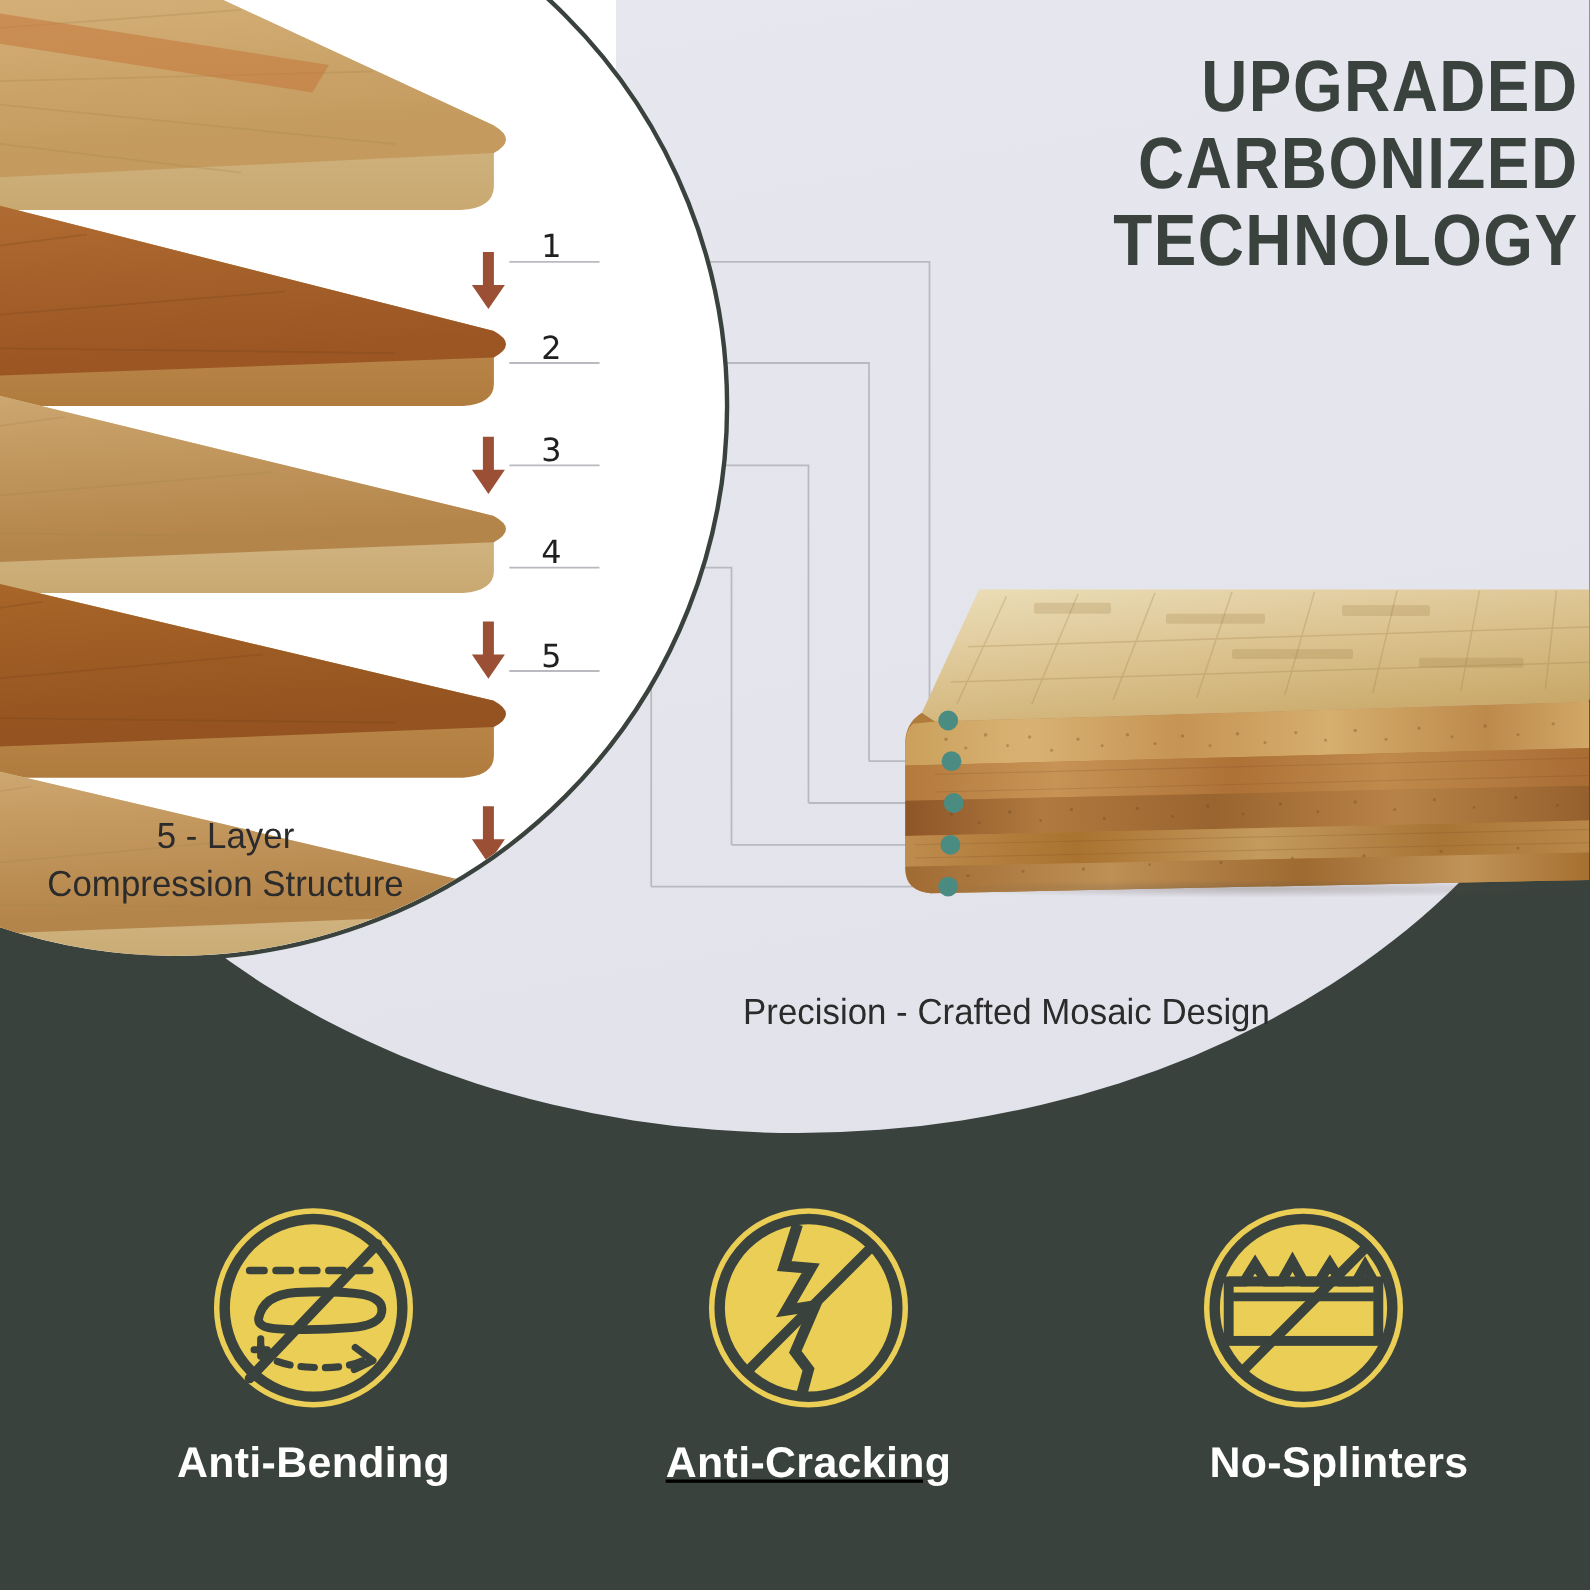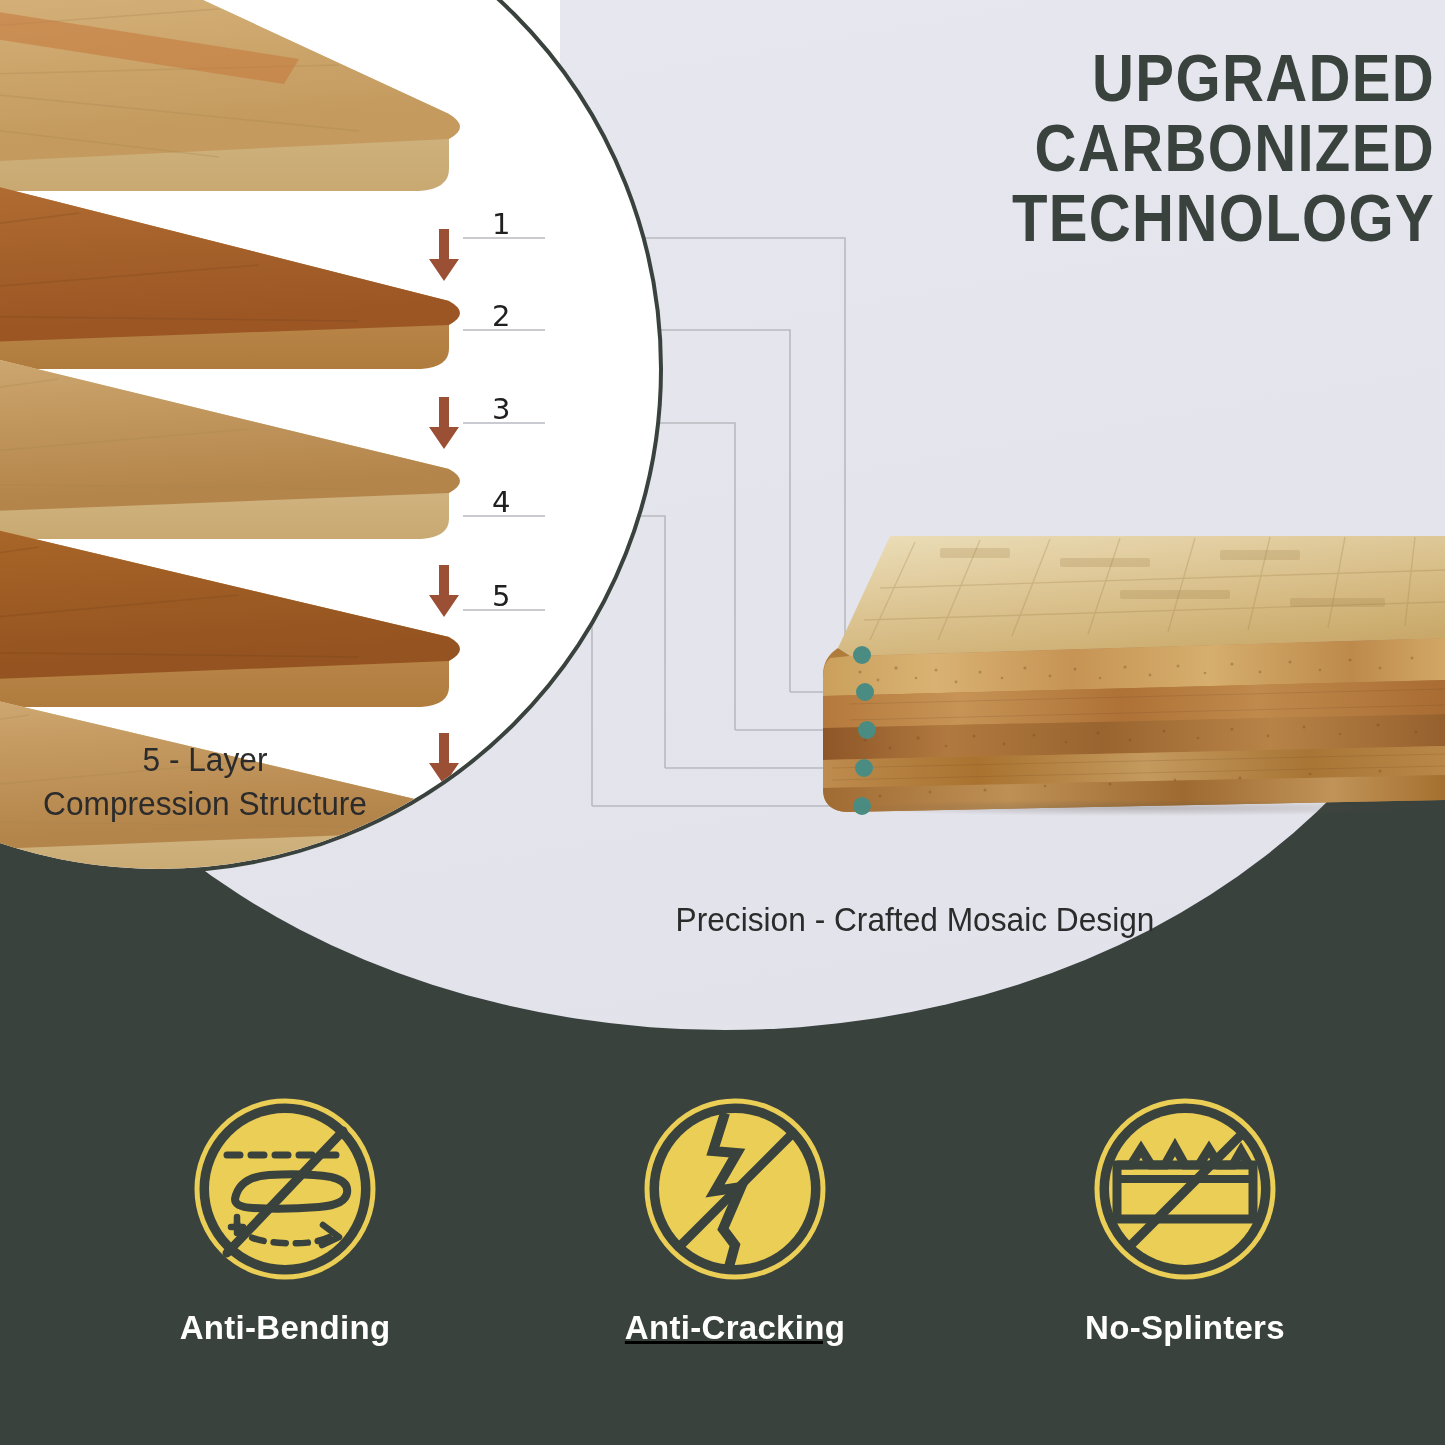--- a/index.html
+++ b/index.html
@@ -67,21 +67,21 @@
 
   
   .bottom-panel{position:absolute;left:0;top:990px;width:1445px;height:455px;}
 
   .feature{position:absolute;width:300px;text-align:center;}
   .badge{
     width:188px;height:188px;margin:0 auto;border-radius:50%;
     position:relative;
   }
   .feat-label{
-    margin-top:26px;color:#FFFFFF;font-size:33px;font-weight:700;
+    margin-top:26px;color:#FFFFFF;font-size:39px;font-weight:700;
     letter-spacing:.3px;
   }
 </style>
 </head>
 <body>
 
 <div id="stage">
 
   <div class="top-blob"></div>
   <div class="tl-white"></div>
@@ -424,21 +424,21 @@
           <circle cx="94" cy="94" r="76" fill="#EBCE55"></circle>
 
           <path d="M 84 18 L 72 56 L 96 58 L 74 96 L 100 92 L 82 134 L 94 150 L 88 172" fill="none" stroke="#3A423D" stroke-width="10" stroke-linejoin="miter" stroke-linecap="butt"></path>
 
           <line x1="38" y1="152" x2="152" y2="38" stroke="#3A423D" stroke-width="9" stroke-linecap="round"></line>
         </svg>
       </div>
       <div class="feat-label">Anti-Cracking</div>
     </div>
 
-    <div class="feature" style="left:1035px;top:105px;">
+    <div class="feature" style="left:1035px;top:105px;text-align:right;">
       <div class="badge">
         <svg width="188" height="188" viewBox="0 0 188 188">
           <circle cx="94" cy="94" r="88" fill="none" stroke="#EBCE55" stroke-width="5"></circle>
           <circle cx="94" cy="94" r="76" fill="#EBCE55"></circle>
 
           <rect x="26" y="70" width="136" height="54" fill="none" stroke="#3A423D" stroke-width="9"></rect>
 
           <path d="M 26 70 L 40 70 L 50 54 L 60 70 L 74 70 L 84 52 L 94 70 L 108 70 L 118 54 L 128 70 L 142 70 L 150 56 L 158 70" fill="none" stroke="#3A423D" stroke-width="9" stroke-linejoin="miter"></path>
 
           <line x1="30" y1="84" x2="158" y2="84" stroke="#3A423D" stroke-width="8"></line>

